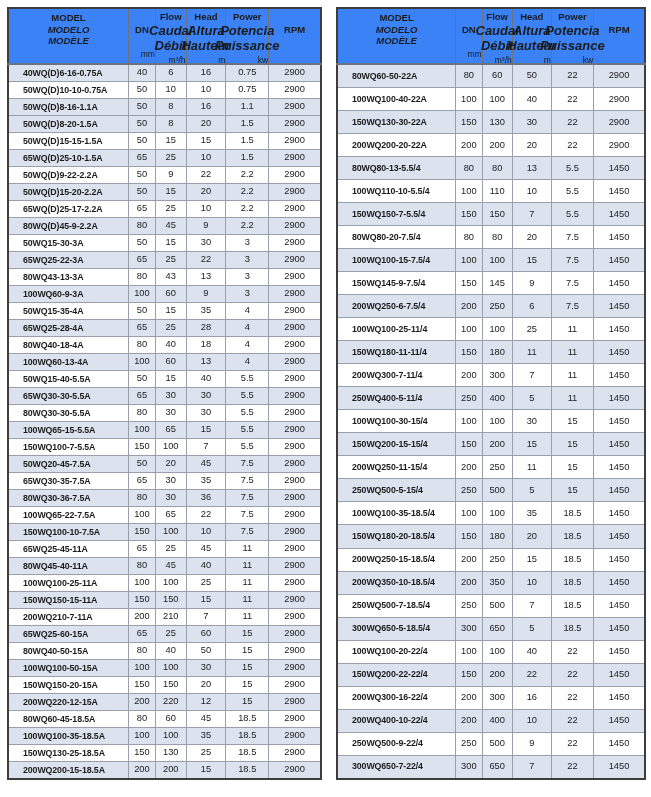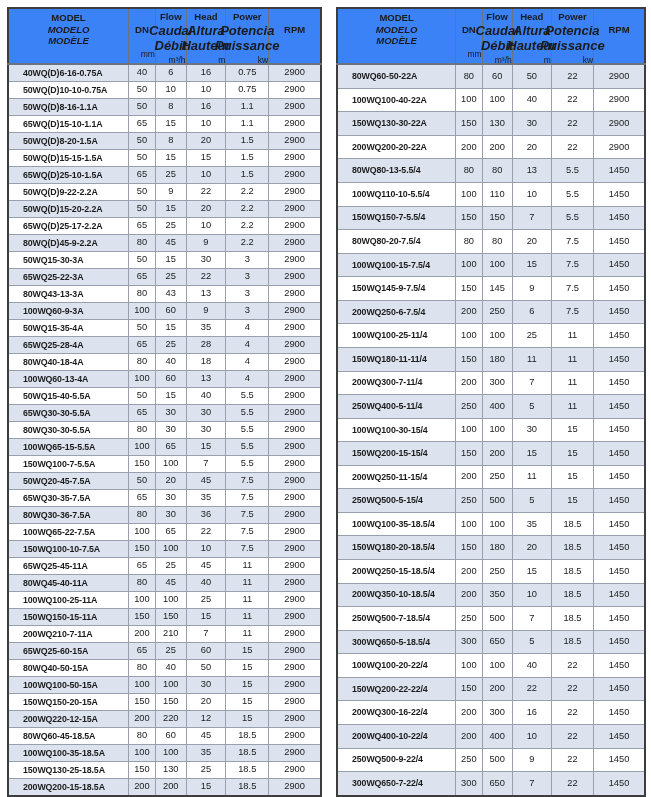--- a/index.html
+++ b/index.html
@@ -194,28 +194,20 @@
           <td class="num-cell">2900</td>
         </tr>
         <tr class="shaded">
           <td class="model-cell">50WQ(D)8-16-1.1A</td>
           <td class="num-cell">50</td>
           <td class="num-cell">8</td>
           <td class="num-cell">16</td>
           <td class="num-cell">1.1</td>
           <td class="num-cell">2900</td>
         </tr>
-        <tr>
-          <td class="model-cell">65WQ(D)15-10-1.1A</td>
-          <td class="num-cell">65</td>
-          <td class="num-cell">15</td>
-          <td class="num-cell">10</td>
-          <td class="num-cell">1.1</td>
-          <td class="num-cell">2900</td>
-        </tr>
         <tr class="shaded">
           <td class="model-cell">50WQ(D)8-20-1.5A</td>
           <td class="num-cell">50</td>
           <td class="num-cell">8</td>
           <td class="num-cell">20</td>
           <td class="num-cell">1.5</td>
           <td class="num-cell">2900</td>
         </tr>
         <tr>
           <td class="model-cell">50WQ(D)15-15-1.5A</td>

